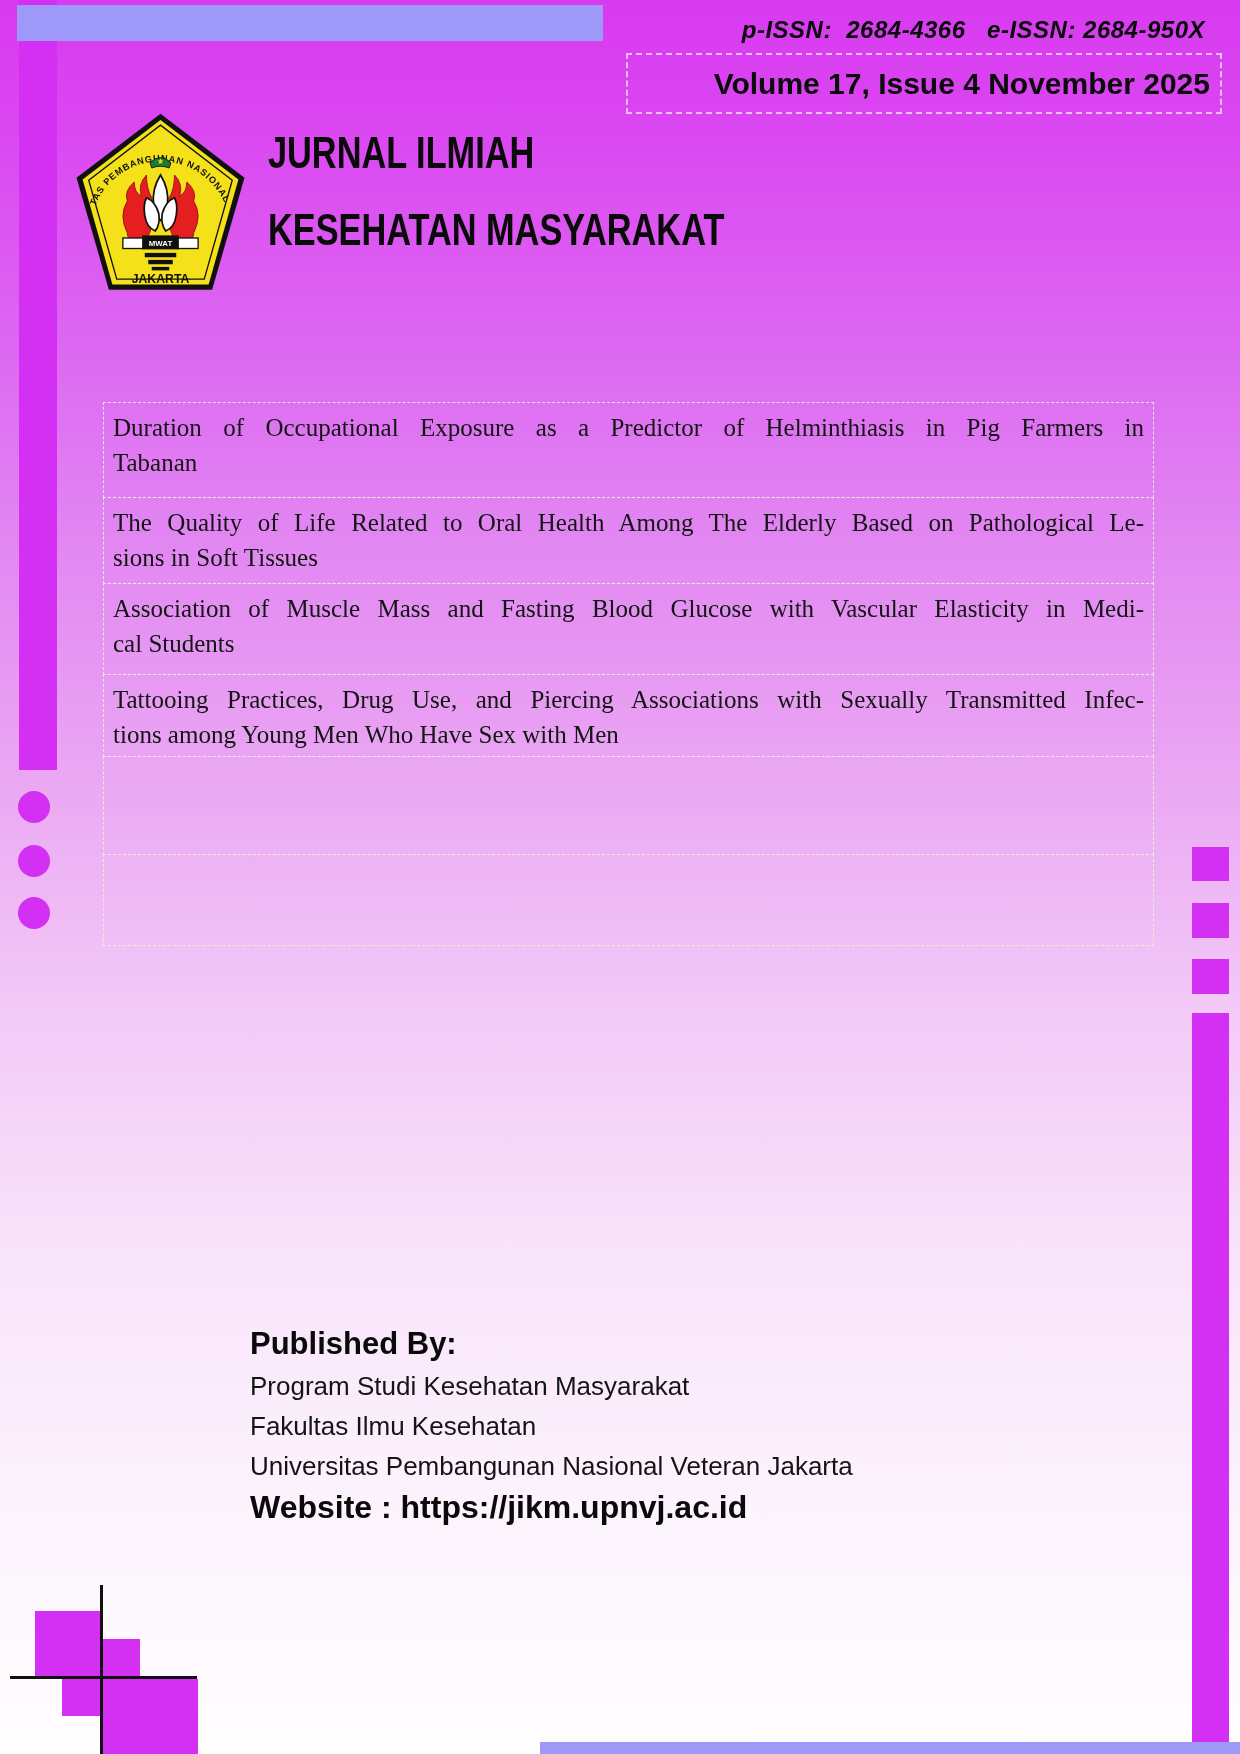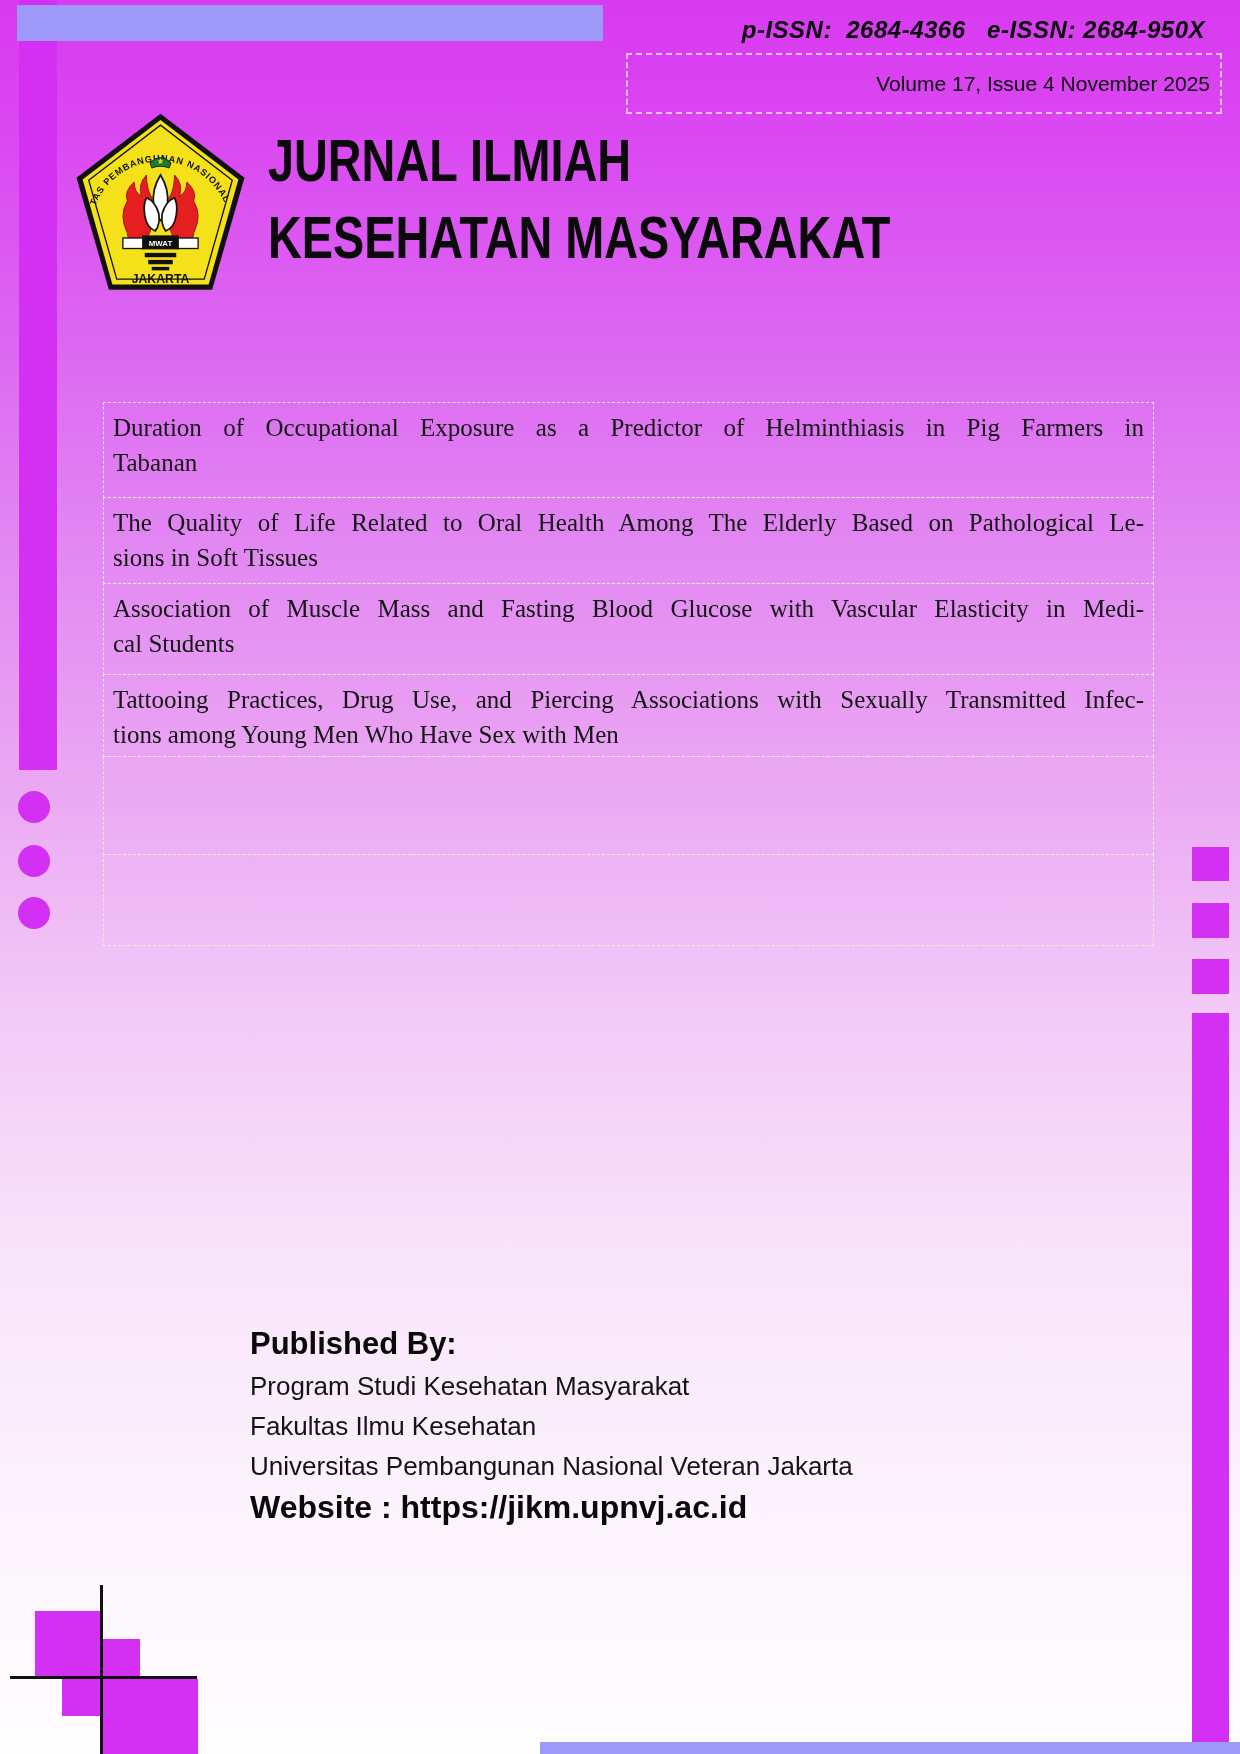--- a/index.html
+++ b/index.html
@@ -29,23 +29,23 @@
   
   .issn{
     position:absolute;top:16px;right:35px;font-size:24px;font-weight:bold;font-style:italic;
     white-space:pre;color:#0b0b0b;letter-spacing:.5px;
   }
   .volume-box{
     position:absolute;left:626px;top:53px;width:596px;height:61px;
     border:2px dashed rgba(255,255,255,.65);box-sizing:border-box;
     display:flex;align-items:center;justify-content:flex-end;padding-right:10px;
   }
-  .volume-box span{font-size:21px;font-weight:normal;color:#0b0b0b;}
+  .volume-box span{font-size:30px;font-weight:bold;color:#0b0b0b;}
   
-  .title-line{position:absolute;left:268px;line-height:1;font-weight:800;font-size:60px;color:#0a0a0a;}
+  .title-line{position:absolute;left:268px;line-height:1;font-weight:800;font-size:44px;color:#0a0a0a;}
   .t1{top:131px;} .t2{top:208px;}
   .squeeze{display:inline-block;transform:scaleX(.78);transform-origin:left top;white-space:nowrap;}
   .subtitle{position:absolute;left:258px;top:307px;font-size:33px;font-weight:400;color:#1c1c1c;}
   .subtitle .squeeze{transform:scaleX(.93);letter-spacing:.5px;}
   
   .articles{position:absolute;left:103px;top:402px;width:1051px;font-family:Liberation Serif, serif;}
   .article-box{
     box-sizing:border-box;border:1px dashed rgba(236,240,215,.9);
     margin-top:-1px;padding:7px 9px 0 9px;
   }

